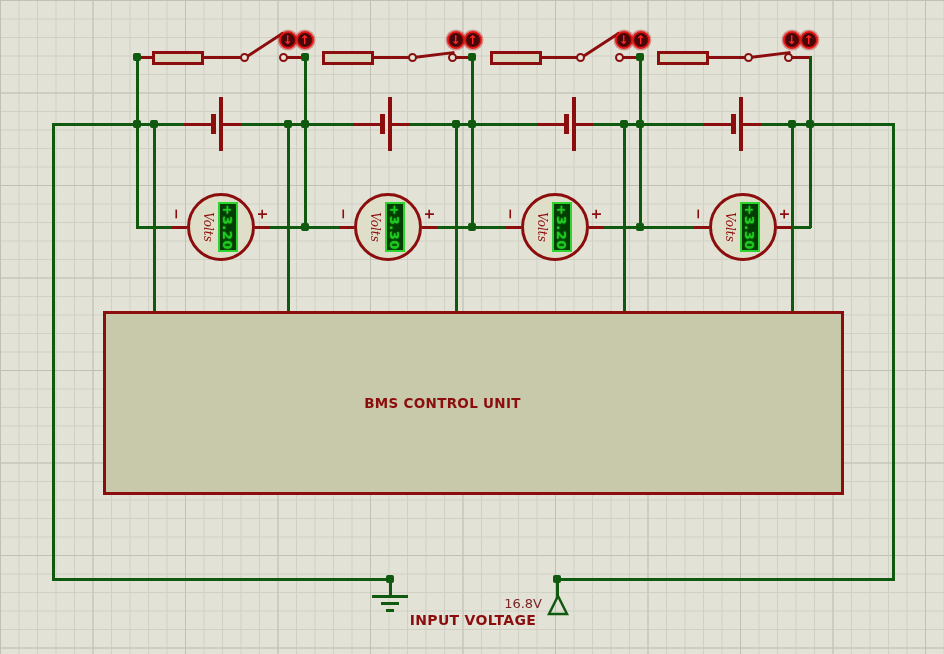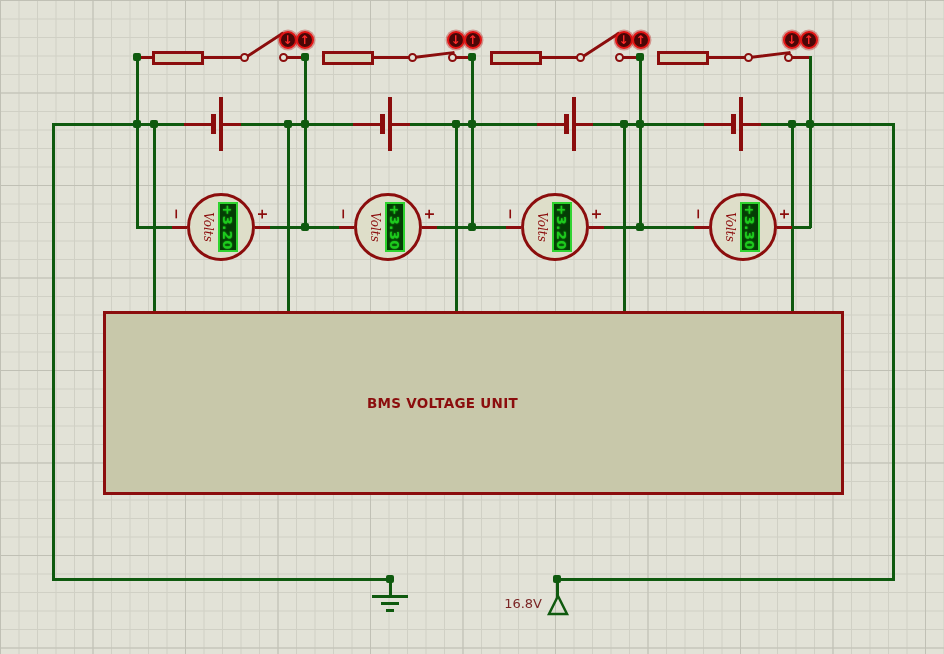--- a/index.html
+++ b/index.html
@@ -217,25 +217,26 @@
   <div class="vm-term" style="left:505px">−</div>
   <div class="vm-term" style="left:591px">+</div>
 
   <div class="vm" style="left:709px"></div>
   <div class="vm-unit" style="left:708px">Volts</div>
   <div class="vm-display" style="left:725px">+3.30</div>
   <div class="vm-term" style="left:693px">−</div>
   <div class="vm-term" style="left:779px">+</div>
 
   <div class="bms">
-    <span>BMS VOLTAGE UNIT</span>
+    <span>BMS CONTROL UNIT</span>
   </div>
 
   <div class="gndbar" style="left:372px;top:595px;width:36px"></div>
   <div class="gndbar" style="left:381px;top:602px;width:18px"></div>
   <div class="gndbar" style="left:386px;top:609px;width:8px"></div>
 
   <svg class="abs" style="left:545px;top:593px" width="26" height="24" viewBox="0 0 26 24">
     <polygon class="tri" points="13,3 4,21 22,21"></polygon>
   </svg>
   <div class="probe-label">16.8V</div>
+  <div class="input-label">INPUT VOLTAGE</div>
 
 </div>
 
 </body></html>

